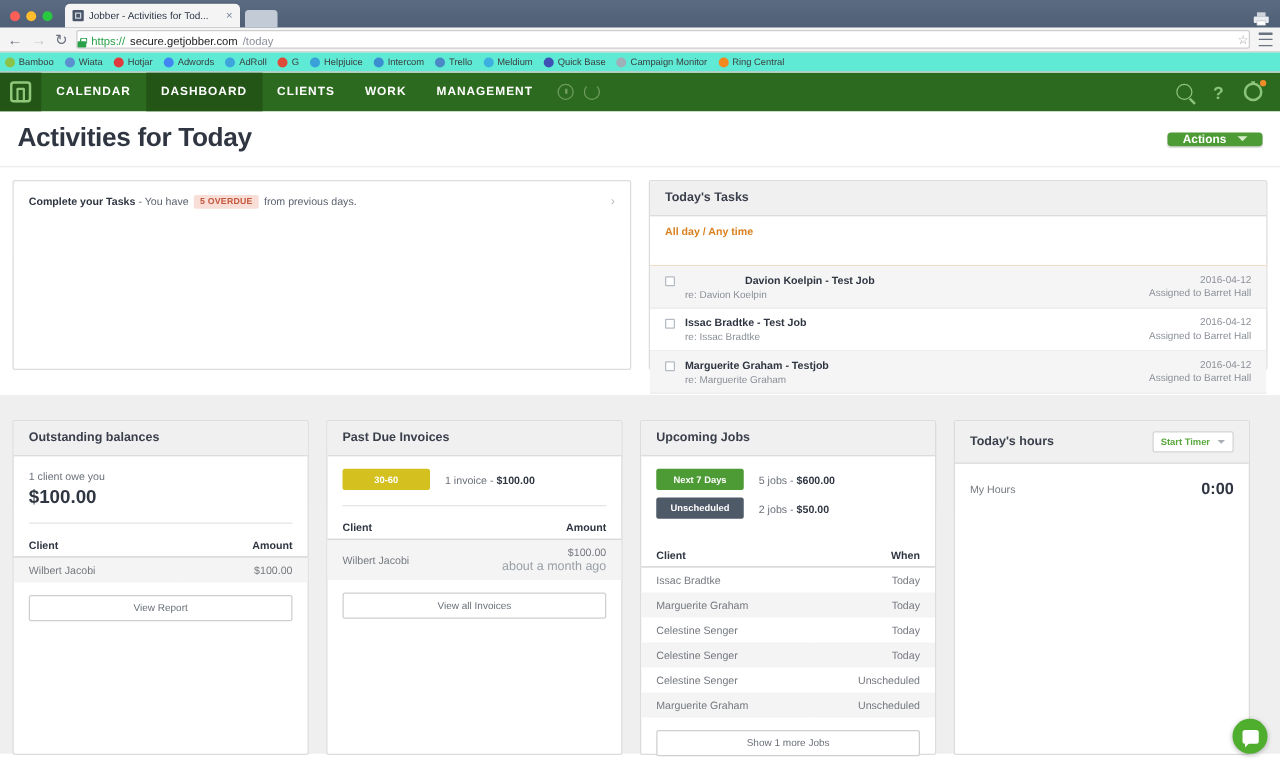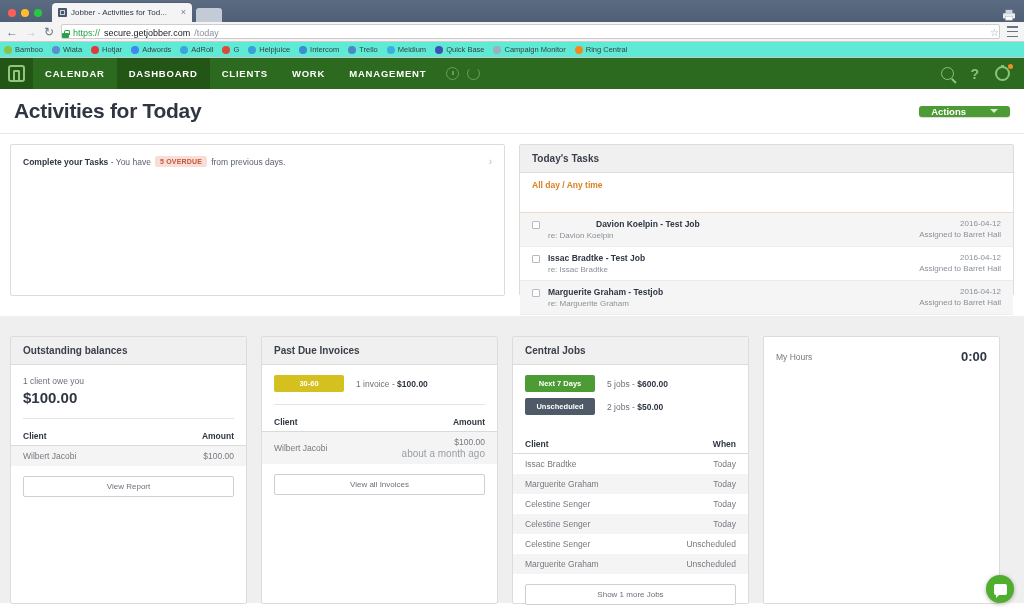--- a/index.html
+++ b/index.html
@@ -185,21 +185,21 @@
     padding: 0 14px; background: #fff;
     border-bottom: 1px solid #e6e6e6;
   }
   .pagetitle { font-size: 21px; font-weight: bold; color: #2f3642; letter-spacing: -0.3px; }
   .actions-btn {
     margin-left: auto;
     background: #4d9b34; color: #fff;
     font-size: 9.5px; font-weight: bold;
     border-radius: 3px;
     padding: 0 12px;
-    display: flex; align-items: center; gap: 24px;
+    display: flex; align-items: center; gap: 9px;
     box-shadow: 0 1px 1px rgba(0,0,0,.15);
     cursor: pointer;
   }
   .caret-down {
     width: 0; height: 0;
     border-left: 4px solid transparent; border-right: 4px solid transparent;
     border-top: 4px solid #d5ecc9;
   }
 
   
@@ -211,21 +211,21 @@
   .card-head {
     background: #f0f0f0; border-bottom: 1px solid #dcdcdc;
     padding: 8px 12px;
     font-size: 10px; font-weight: bold; color: #3a3f4b;
     display: flex; align-items: center;
   }
   .card-body { flex: 1; }
 
   .rec-card { width: 500px; height: 152px; }
   .rec-row {
-    display: flex; align-items: center;
+    display: flex; align-items: flex-start;
     padding: 11px 12px; font-size: 8.5px; color: #5c6270;
   }
   .rec-strong { font-weight: bold; color: #2f3642; }
   .overdue-badge {
     background: #f9ded8; color: #c4563c;
     font-size: 7px; font-weight: bold;
     padding: 2px 5px; margin: 0 4px;
     border-radius: 2px; letter-spacing: .2px;
   }
   .chev-right { margin-left: auto; color: #b9bdc4; font-size: 10px; }
@@ -568,21 +568,21 @@
               <tr class="zebra">
                 <td>Wilbert Jacobi</td>
                 <td class="right"><span>$100.00</span><span class="sub-note">about a month ago</span></td>
               </tr>
             </tbody>
         </table>
         <div class="ghost-btn">View all Invoices</div>
       </div>
 
       <div class="card col-card">
-        <div class="card-head">Central Jobs</div>
+        <div class="card-head">Upcoming Jobs</div>
         <div id="uj-filters">
             <div class="badge-row" style="padding-top: 10px;">
               <span class="pill" style="background: rgb(77, 155, 52);">Next 7 Days</span>
               <span class="pill-text"><span>5 jobs - </span><b>$600.00</b></span>
             </div>
             <div class="badge-row" style="padding-top: 6px;">
               <span class="pill" style="background: rgb(78, 90, 104);">Unscheduled</span>
               <span class="pill-text"><span>2 jobs - </span><b>$50.00</b></span>
             </div>
           </div>
@@ -618,20 +618,27 @@
               <tr class="zebra">
                 <td>Marguerite Graham</td>
                 <td class="right">Unscheduled</td>
               </tr>
             </tbody>
         </table>
         <div class="ghost-btn">Show 1 more Jobs</div>
       </div>
 
       <div class="card col-card">
+        <div class="card-head">
+          <span>Today's hours</span>
+          <span class="hours-head-btn">
+            <span class="lbl">Start Timer</span>
+            <span class="cv"></span>
+          </span>
+        </div>
         <div class="hours-row">
           <span class="hours-label">My Hours</span>
           <span class="hours-value">0:00</span>
         </div>
       </div>
 
     </div>
 
     <div class="chat-bubble">
       <span class="chat-glyph"></span>

